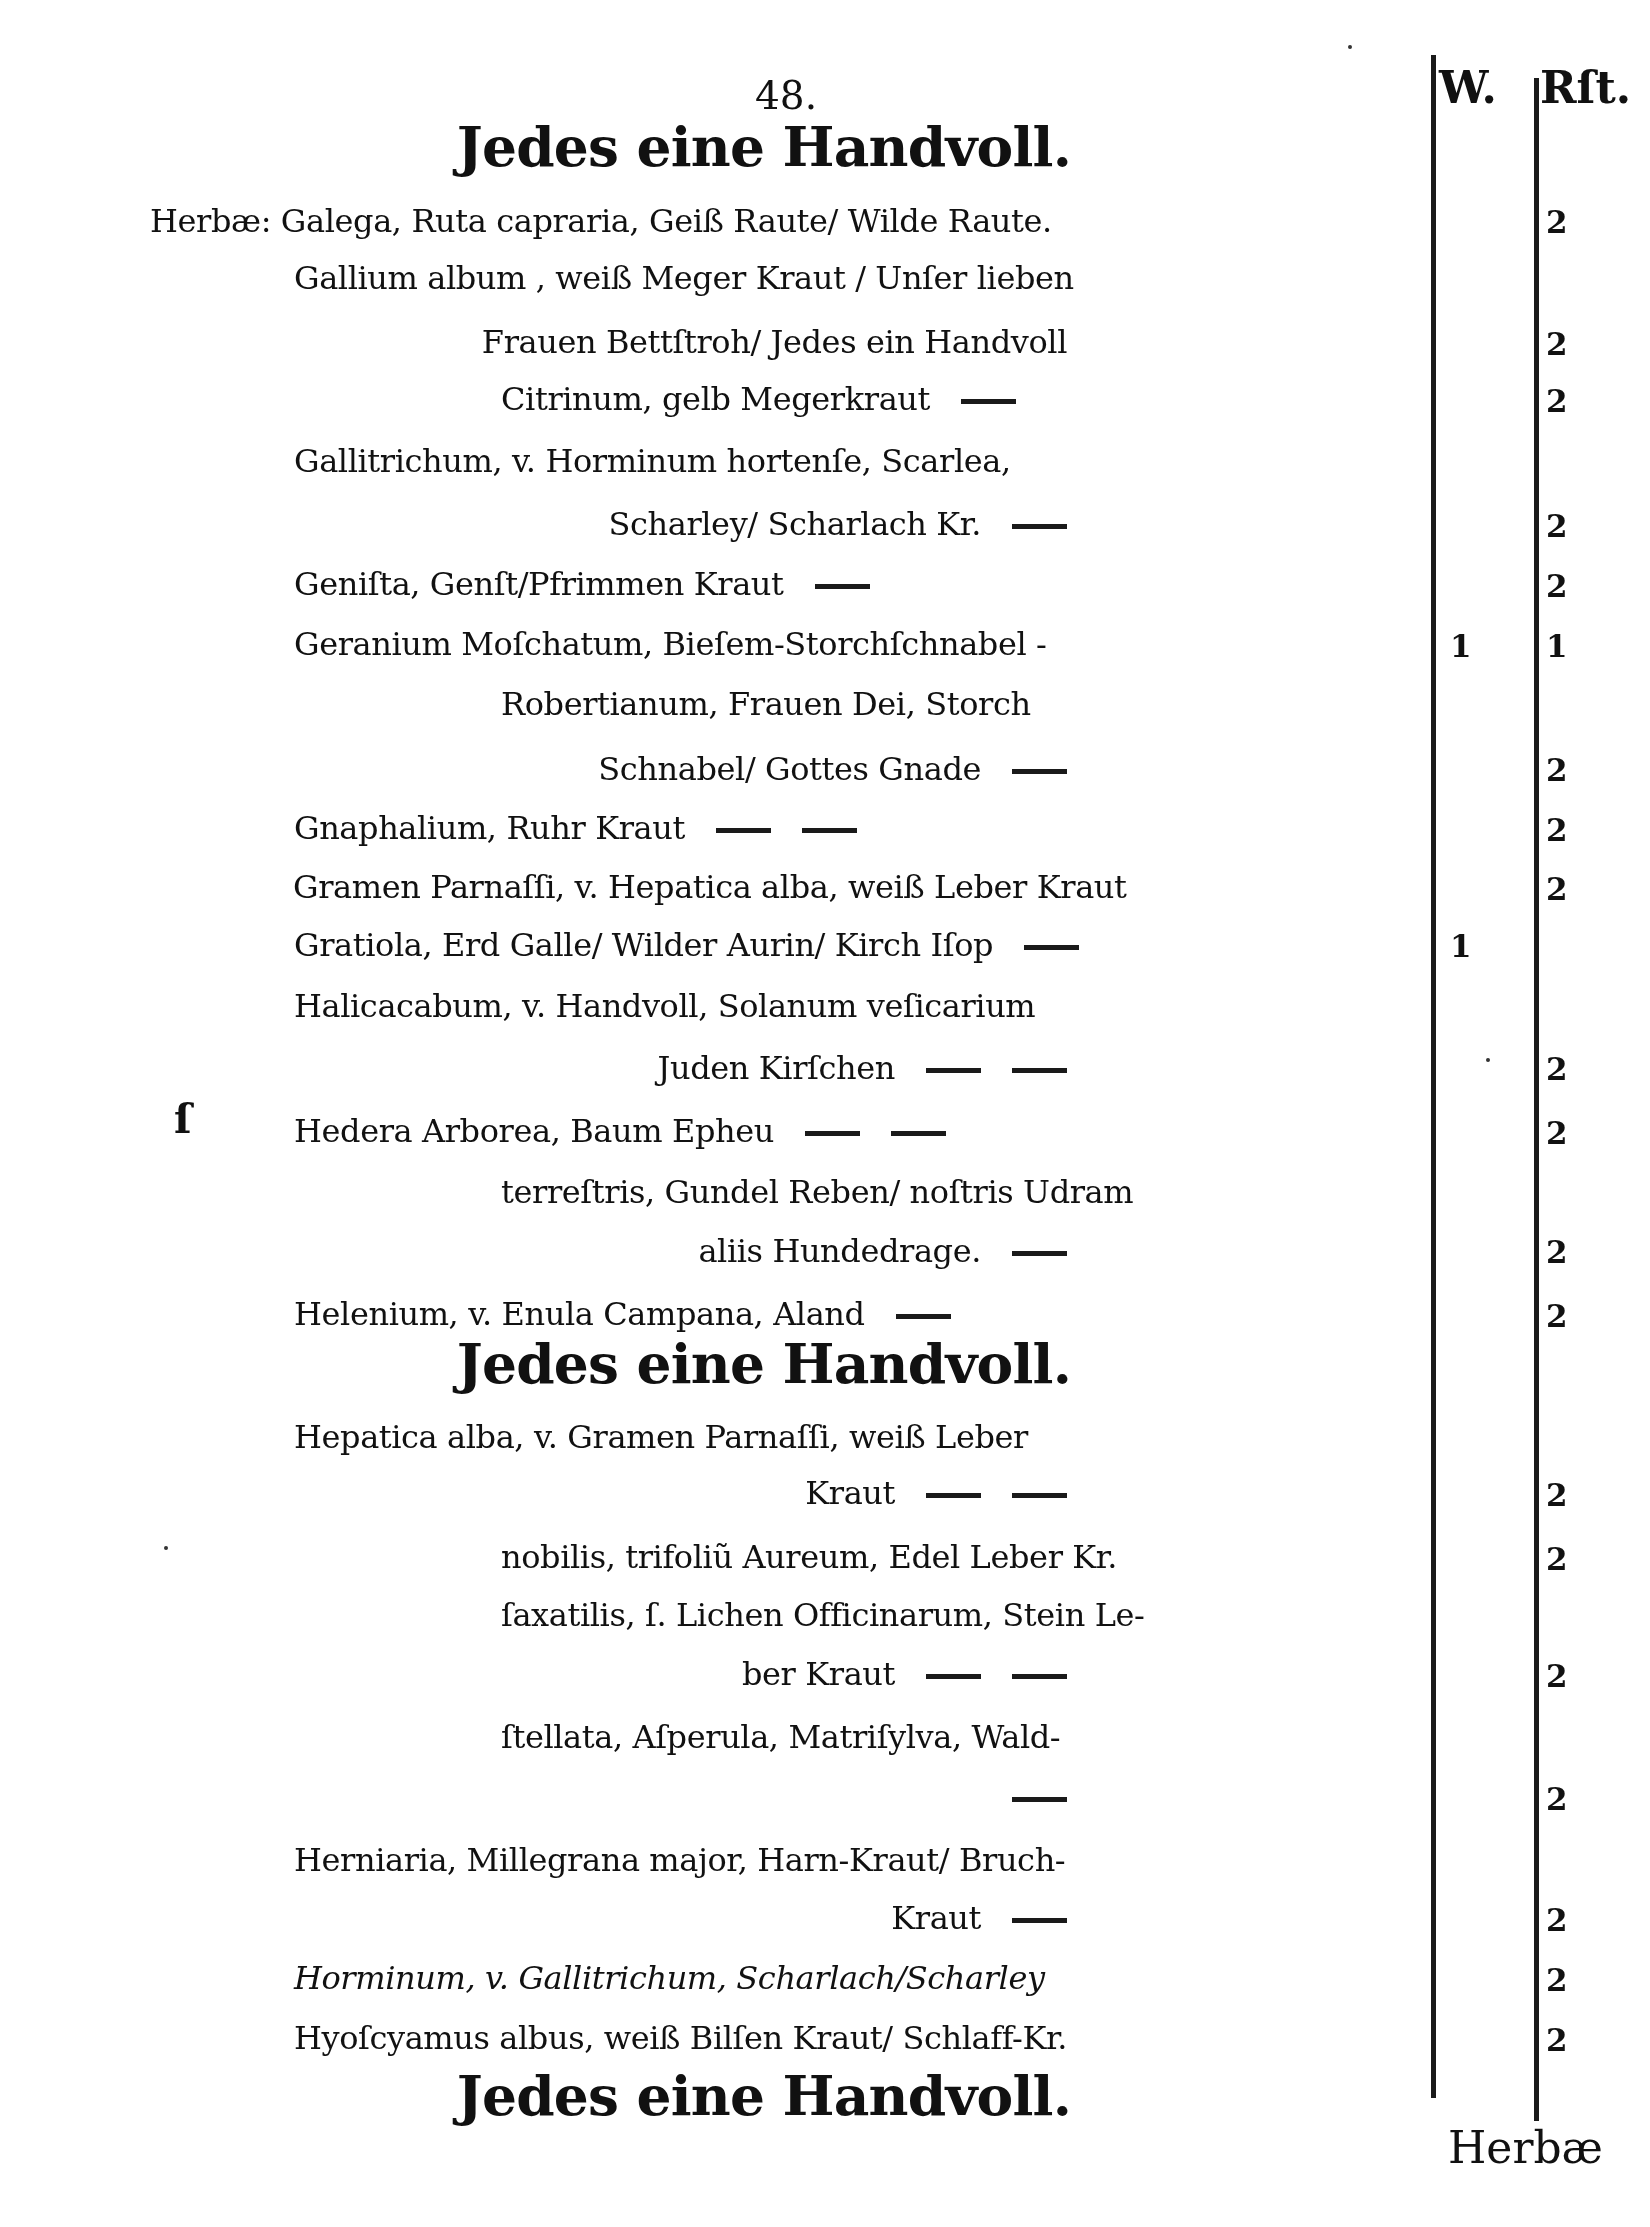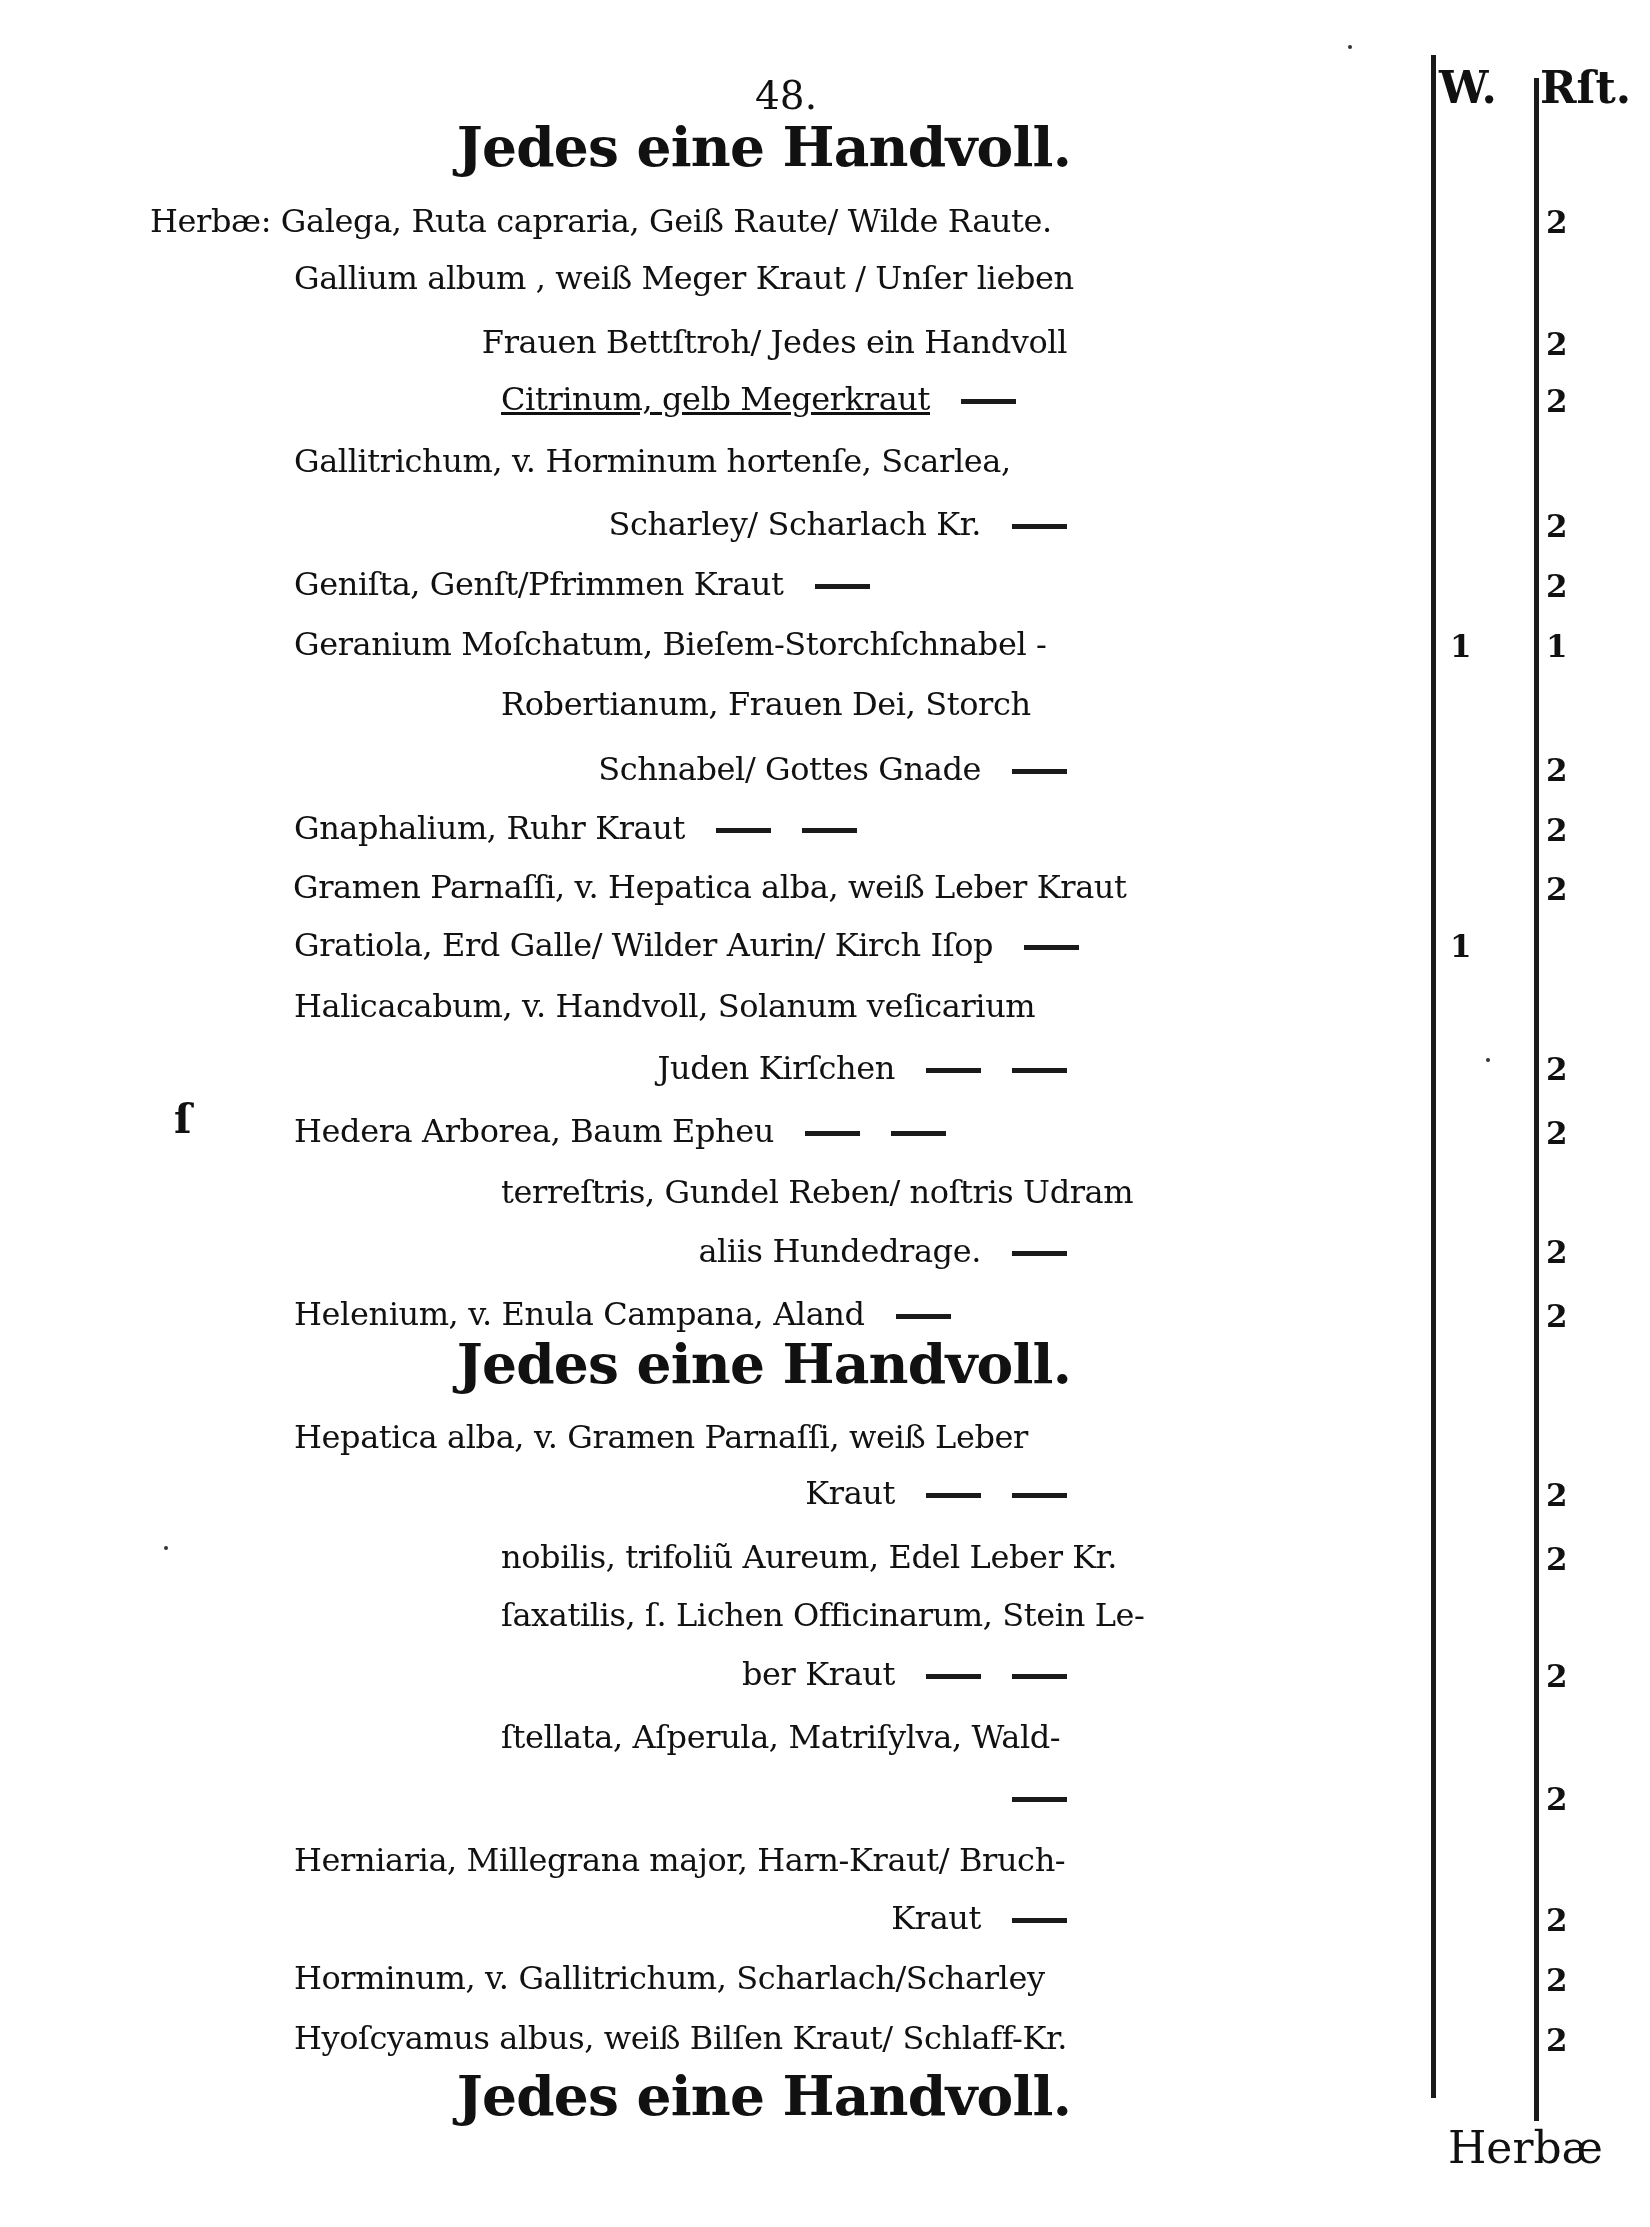--- a/index.html
+++ b/index.html
@@ -44,21 +44,21 @@
   <div id="entries">
       <div class="line" style="top: 196px; left: 150px;"><span>Herbæ: Galega, Ruta capraria, Geiß Raute/ Wilde Raute.</span></div>
       <div class="num" style="top: 203px; left: 1450px;"></div>
       <div class="num" style="top: 203px; left: 1546px;">2</div>
       <div class="line" style="top: 253px; left: 294px;"><span>Gallium album , weiß Meger Kraut / Unſer lieben</span></div>
       <div class="num" style="top: 261px; left: 1450px;"></div>
       <div class="num" style="top: 261px; left: 1546px;"></div>
       <div class="line right" style="top: 317px;"><span>Frauen Bettſtroh/ Jedes ein Handvoll</span></div>
       <div class="num" style="top: 325px; left: 1450px;"></div>
       <div class="num" style="top: 325px; left: 1546px;">2</div>
-      <div class="line" style="top: 374px; left: 501px; text-decoration: underline;"><span>Citrinum, gelb Megerkraut</span><span class="dash" style="width: 55px;"></span></div>
+      <div class="line" style="top: 374px; left: 501px;"><span>Citrinum, gelb Megerkraut</span><span class="dash" style="width: 55px;"></span></div>
       <div class="num" style="top: 382px; left: 1450px;"></div>
       <div class="num" style="top: 382px; left: 1546px;">2</div>
       <div class="line" style="top: 436px; left: 294px;"><span>Gallitrichum, v. Horminum hortenſe, Scarlea,</span></div>
       <div class="num" style="top: 444px; left: 1450px;"></div>
       <div class="num" style="top: 444px; left: 1546px;"></div>
       <div class="line right" style="top: 499px;"><span>Scharley/ Scharlach Kr.</span><span class="dash" style="width: 55px;"></span></div>
       <div class="num" style="top: 507px; left: 1450px;"></div>
       <div class="num" style="top: 507px; left: 1546px;">2</div>
       <div class="line" style="top: 559px; left: 294px;"><span>Geniſta, Genſt/Pfrimmen Kraut</span><span class="dash" style="width: 55px;"></span></div>
       <div class="num" style="top: 567px; left: 1450px;"></div>
@@ -119,21 +119,21 @@
       <div class="num" style="top: 1720px; left: 1546px;"></div>
       <div class="line right" style="top: 1772px;"><span class="dash" style="width: 55px;"></span></div>
       <div class="num" style="top: 1780px; left: 1450px;"></div>
       <div class="num" style="top: 1780px; left: 1546px;">2</div>
       <div class="line" style="top: 1835px; left: 294px;"><span>Herniaria, Millegrana major, Harn-Kraut/ Bruch-</span></div>
       <div class="num" style="top: 1843px; left: 1450px;"></div>
       <div class="num" style="top: 1843px; left: 1546px;"></div>
       <div class="line right" style="top: 1893px;"><span>Kraut</span><span class="dash" style="width: 55px;"></span></div>
       <div class="num" style="top: 1901px; left: 1450px;"></div>
       <div class="num" style="top: 1901px; left: 1546px;">2</div>
-      <div class="line" style="top: 1953px; left: 294px;"><span>Horminum, v. Gallitrichum, Scharlach/Scharley</span></div>
+      <div class="line" style="top: 1953px; left: 294px; font-style: italic;"><span>Horminum, v. Gallitrichum, Scharlach/Scharley</span></div>
       <div class="num" style="top: 1961px; left: 1450px;"></div>
       <div class="num" style="top: 1961px; left: 1546px;">2</div>
       <div class="line" style="top: 2013px; left: 294px;"><span>Hyoſcyamus albus, weiß Bilſen Kraut/ Schlaff-Kr.</span></div>
       <div class="num" style="top: 2021px; left: 1450px;"></div>
       <div class="num" style="top: 2021px; left: 1546px;">2</div>
     </div>
 
   <div class="mark">ſ</div>
   <div class="catch">Herbæ</div>
 

